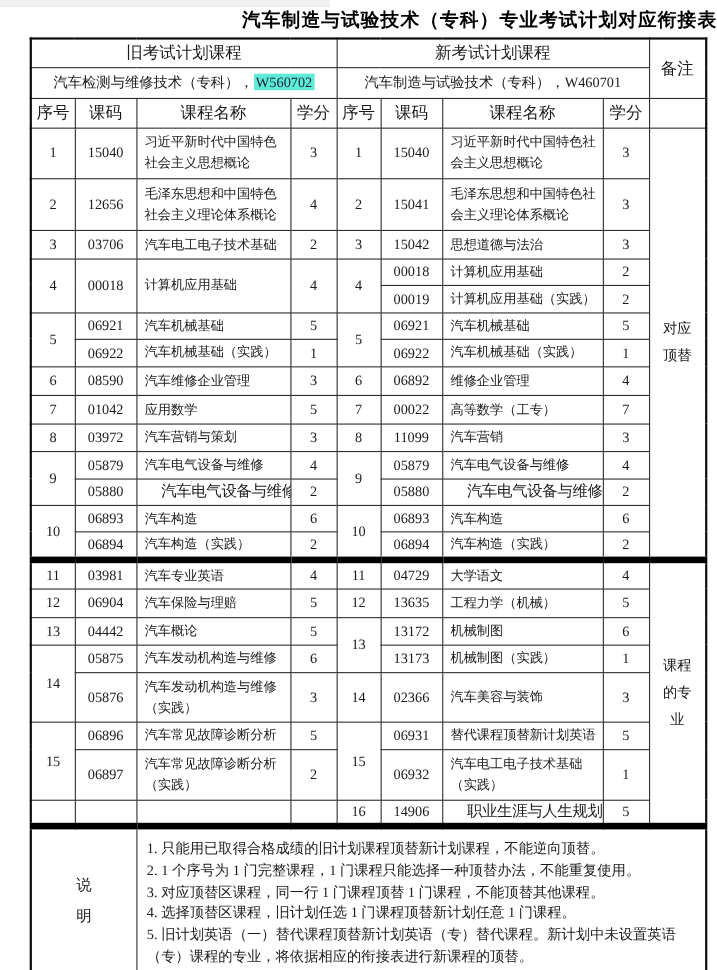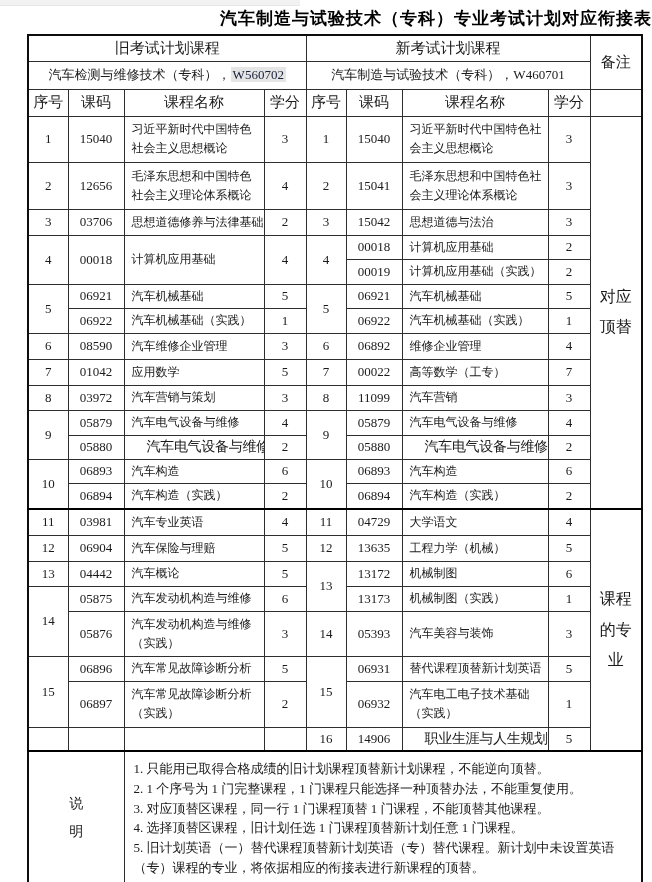--- a/index.html
+++ b/index.html
@@ -9,24 +9,24 @@
   .page-title{margin:7px 0 4px 0;text-align:right;font-size:17px;font-weight:bold;letter-spacing:1px;color:#000;}
   table.mapping{border-collapse:collapse;table-layout:fixed;margin-left:27px;width:614px;
                 border:2.5px solid #0d0d0d;}
   td{border:1px solid #2e2e2e;font-size:13px;text-align:center;vertical-align:middle;
      padding:1px 2px;overflow:hidden;}
   td.name{text-align:left;padding-left:7px;padding-right:3px;font-size:12px;white-space:nowrap;}
   td.name.wrap{white-space:normal;line-height:1.55;}
   td.name.tight{font-size:14px;letter-spacing:-0.3px;padding-left:22px;}
   tr.h24{height:24px} tr.h25{height:25px} tr.h26{height:26px} tr.h27{height:27px}
   tr.h28{height:28px} tr.h45{height:45px} tr.h46{height:46px} tr.h47{height:47px}
-  tr.thick-top td{border-top:2px solid #000000;}
+  tr.thick-top td{border-top:6px solid #000000;}
   td.headcell{font-size:15px;margin-left:44px;}
-  .hl{background:#e5e5e5;color:#16213a;padding:0 2px;}
-  .rlabel{width:2.2em;margin:0 auto;word-break:break-all;line-height:1.9;font-size:16px;}
+  .hl{background:#5eead4;color:#16213a;padding:0 2px;}
+  .rlabel{width:2.2em;margin:0 auto;word-break:break-all;line-height:1.9;font-size:13px;}
   .vlabel{width:1.1em;margin:0 auto;word-break:break-all;line-height:2.0;font-size:14px;}
   td.notes{ text-align:left;vertical-align:middle;padding:7px 10px 7px 9px;}
   td.notes .note-line{font-size:13px;line-height:1.52;font-family:Liberation Serif, serif;}
   td.remark-span{font-size:13px;}
 </style>
 </head>
 <body>
 
 <div class="top-strip"></div>
 <div class="page-title">汽车制造与试验技术（专科）专业考试计划对应衔接表</div>
@@ -85,21 +85,21 @@
     <td class="name wrap">毛泽东思想和中国特色社会主义理论体系概论</td>
     <td>4</td>
     <td>2</td>
     <td>15041</td>
     <td class="name wrap">毛泽东思想和中国特色社会主义理论体系概论</td>
     <td>3</td>
   </tr>
   <tr class="h26">
     <td>3</td>
     <td>03706</td>
-    <td class="name">思想道德修养与法律基础</td>
+    <td class="name">汽车电工电子技术基础</td>
     <td>2</td>
     <td>3</td>
     <td>15042</td>
     <td class="name">思想道德与法治</td>
     <td>3</td>
   </tr>
   <tr class="h24">
     <td rowspan="2">4</td>
     <td rowspan="2">00018</td>
     <td rowspan="2" class="name">计算机应用基础</td>
@@ -239,21 +239,21 @@
     <td>6</td>
     <td>13173</td>
     <td class="name">机械制图（实践）</td>
     <td>1</td>
   </tr>
   <tr class="h45">
     <td>05876</td>
     <td class="name wrap">汽车发动机构造与维修（实践）</td>
     <td>3</td>
     <td>14</td>
-    <td>05393</td>
+    <td>02366</td>
     <td class="name">汽车美容与装饰</td>
     <td>3</td>
   </tr>
   <tr class="h25">
     <td rowspan="2">15</td>
     <td>06896</td>
     <td class="name">汽车常见故障诊断分析</td>
     <td>5</td>
     <td rowspan="2">15</td>
     <td>06931</td>

